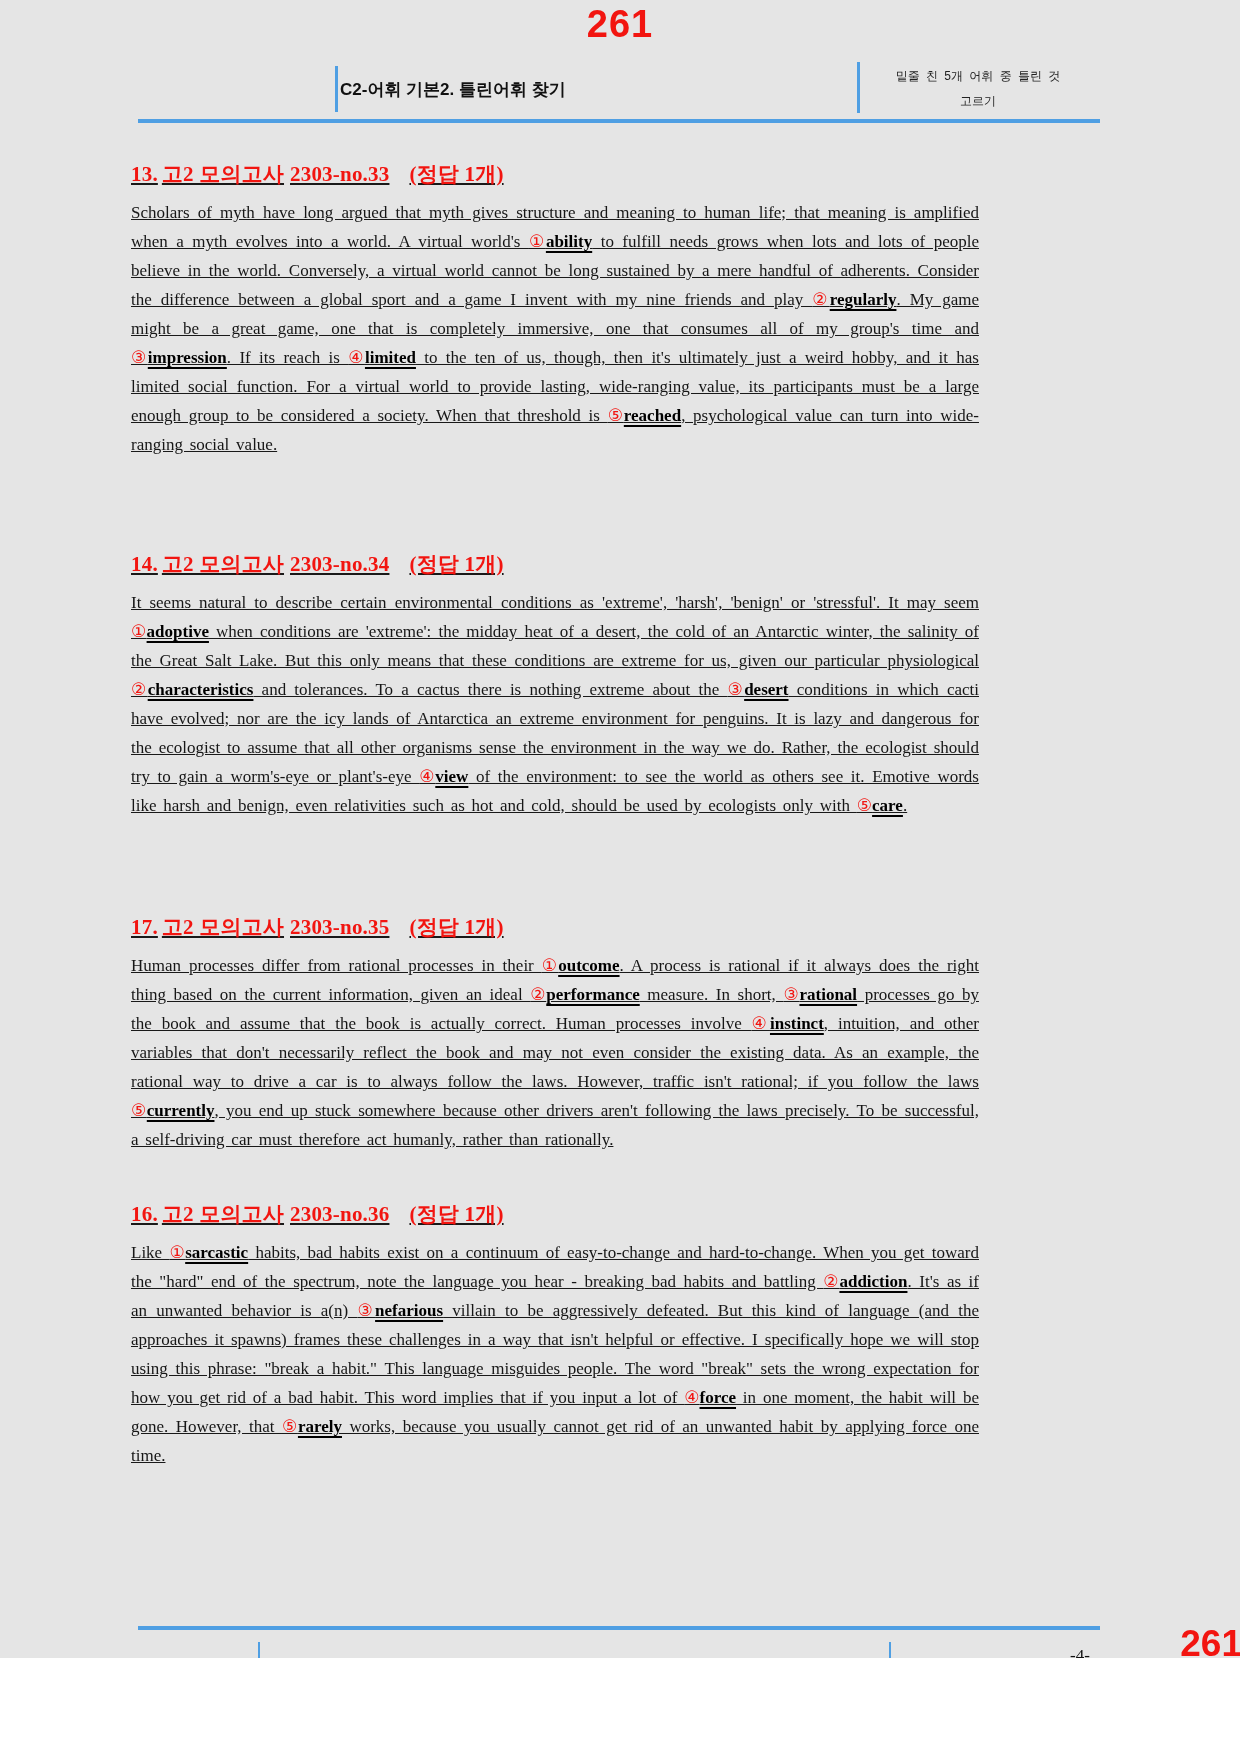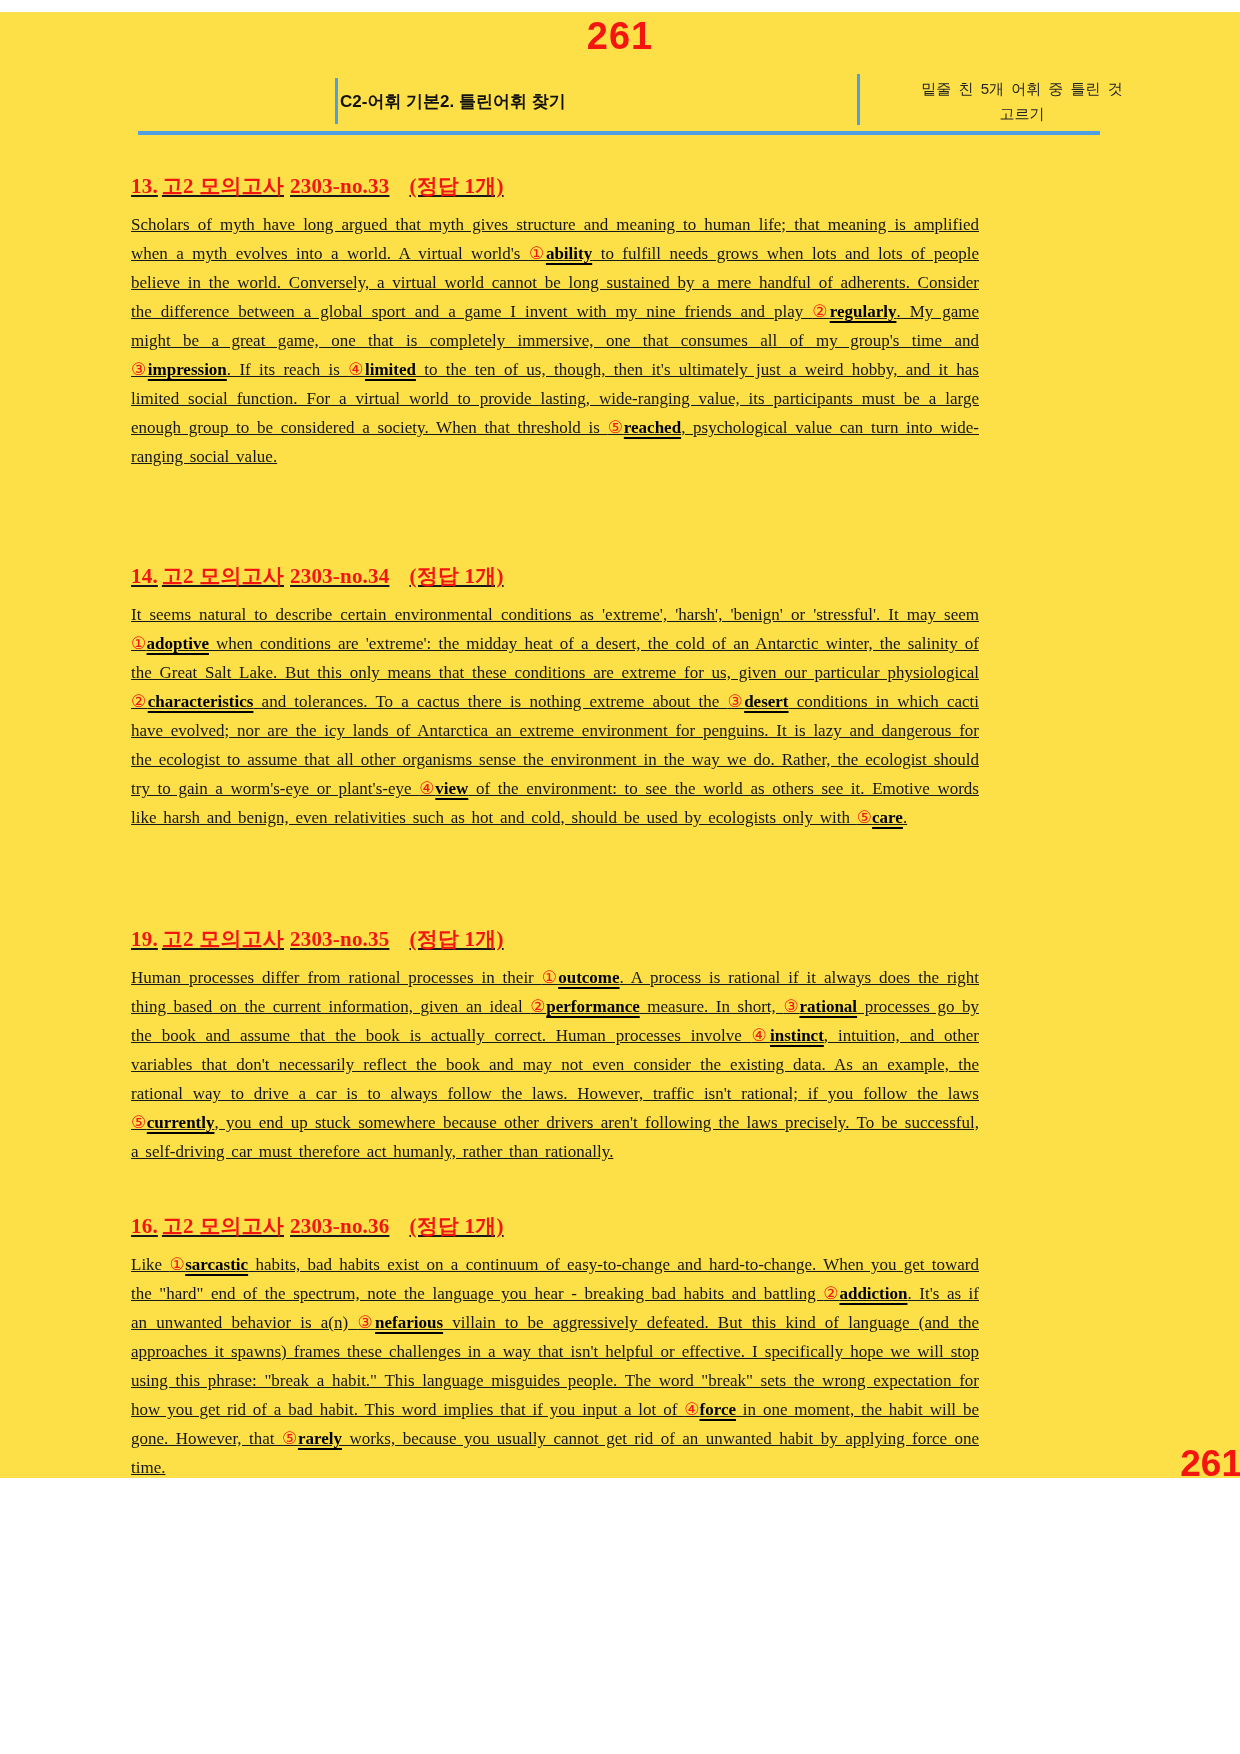--- a/index.html
+++ b/index.html
@@ -1,30 +1,30 @@
 <!DOCTYPE html>
 <html><head>
 <meta charset="utf-8">
 <style>
   html,body{margin:0;padding:0;background:#fff;}
-  .page{position:relative;width:1240px;height:1466px;background:#fde047;overflow:hidden;
-        font-family:"Liberation Serif",serif;color:#191919;margin-top:12px;}
+  .page{position:relative;width:1240px;height:1658px;background:#e5e5e5;overflow:hidden;
+        font-family:"Liberation Serif",serif;color:#191919;}
 
   .top-num{position:absolute;top:2px;left:0;width:100%;text-align:center;
            color:#f21510;font-family:"Liberation Sans",sans-serif;font-weight:bold;
            font-size:38px;line-height:44px;letter-spacing:1px;}
 
   .vbar{position:absolute;width:3px;background:#4f9fe3;}
   .vbar1{left:335px;top:66px;height:46px;}
   .vbar2{left:857px;top:62px;height:51px;}
   .header-title{position:absolute;left:340px;top:78px;width:517px;text-align:left;
                 font-family:"Liberation Sans",sans-serif;font-weight:bold;font-size:17px;color:#111;}
   .side-note{position:absolute;left:861px;top:64px;width:234px;text-align:center;
-             font-family:"Liberation Sans",sans-serif;font-size:15px;line-height:25px;
-             word-spacing:3px;color:#222;padding-left:44px;}
+             font-family:"Liberation Sans",sans-serif;font-size:12px;line-height:25px;
+             word-spacing:3px;color:#222;}
 
   .hrule{position:absolute;left:138px;width:962px;height:4px;background:#4f9fe3;}
   .hrule.top{top:119px;}
   .hrule.bottom{top:1626px;}
 
   .section{position:absolute;left:131px;width:848px;text-decoration:underline;}
   .sec-heading{margin:0 0 10px 0;color:#f21510;font-weight:bold;font-size:21px;
                font-family:"Liberation Serif",serif;white-space:nowrap;letter-spacing:.2px;}
   .sec-heading .h-kr{margin-left:4px;}
   .sec-heading .h-code{margin-left:6px;}
@@ -68,21 +68,21 @@
 
   <section class="section" style="top:550px;">
     <h2 class="sec-heading">
       <span>14.</span><span class="h-kr">고2 모의고사</span><span class="h-code">2303-no.34</span><span class="h-answer">(정답 1개)</span>
     </h2>
     <div class="psg"><span>It seems natural to describe certain environmental conditions as 'extreme', 'harsh', 'benign' or 'stressful'. It may seem </span><span class="circ">①</span><span class="uword">adoptive</span><span> when conditions are 'extreme': the midday heat of a desert, the cold of an Antarctic winter, the salinity of the Great Salt Lake. But this only means that these conditions are extreme for us, given our particular physiological </span><span class="circ">②</span><span class="uword">characteristics</span><span> and tolerances. To a cactus there is nothing extreme about the </span><span class="circ">③</span><span class="uword">desert</span><span> conditions in which cacti have evolved; nor are the icy lands of Antarctica an extreme environment for penguins. It is lazy and dangerous for the ecologist to assume that all other organisms sense the environment in the way we do. Rather, the ecologist should try to gain a worm's-eye or plant's-eye </span><span class="circ">④</span><span class="uword">view</span><span> of the environment: to see the world as others see it. Emotive words like harsh and benign, even relativities such as hot and cold, should be used by ecologists only with </span><span class="circ">⑤</span><span class="uword">care</span><span>.</span></div>
   </section>
 
   <section class="section" style="top:913px;">
     <h2 class="sec-heading">
-      <span>19.</span><span class="h-kr">고2 모의고사</span><span class="h-code">2303-no.35</span><span class="h-answer">(정답 1개)</span>
+      <span>17.</span><span class="h-kr">고2 모의고사</span><span class="h-code">2303-no.35</span><span class="h-answer">(정답 1개)</span>
     </h2>
     <div class="psg"><span>Human processes differ from rational processes in their </span><span class="circ">①</span><span class="uword">outcome</span><span>. A process is rational if it always does the right thing based on the current information, given an ideal </span><span class="circ">②</span><span class="uword">performance</span><span> measure. In short, </span><span class="circ">③</span><span class="uword">rational</span><span> processes go by the book and assume that the book is actually correct. Human processes involve </span><span class="circ">④</span><span class="uword">instinct</span><span>, intuition, and other variables that don't necessarily reflect the book and may not even consider the existing data. As an example, the rational way to drive a car is to always follow the laws. However, traffic isn't rational; if you follow the laws </span><span class="circ">⑤</span><span class="uword">currently</span><span>, you end up stuck somewhere because other drivers aren't following the laws precisely. To be successful, a self-driving car must therefore act humanly, rather than rationally.</span></div>
   </section>
 
   <section class="section" style="top:1200px;">
     <h2 class="sec-heading">
       <span>16.</span><span class="h-kr">고2 모의고사</span><span class="h-code">2303-no.36</span><span class="h-answer">(정답 1개)</span>
     </h2>
     <div class="psg"><span>Like </span><span class="circ">①</span><span class="uword">sarcastic</span><span> habits, bad habits exist on a continuum of easy-to-change and hard-to-change. When you get toward the "hard" end of the spectrum, note the language you hear - breaking bad habits and battling </span><span class="circ">②</span><span class="uword">addiction</span><span>. It's as if an unwanted behavior is a(n) </span><span class="circ">③</span><span class="uword">nefarious</span><span> villain to be aggressively defeated. But this kind of language (and the approaches it spawns) frames these challenges in a way that isn't helpful or effective. I specifically hope we will stop using this phrase: "break a habit." This language misguides people. The word "break" sets the wrong expectation for how you get rid of a bad habit. This word implies that if you input a lot of </span><span class="circ">④</span><span class="uword">force</span><span> in one moment, the habit will be gone. However, that </span><span class="circ">⑤</span><span class="uword">rarely</span><span> works, because you usually cannot get rid of an unwanted habit by applying force one time.</span></div>
   </section>

